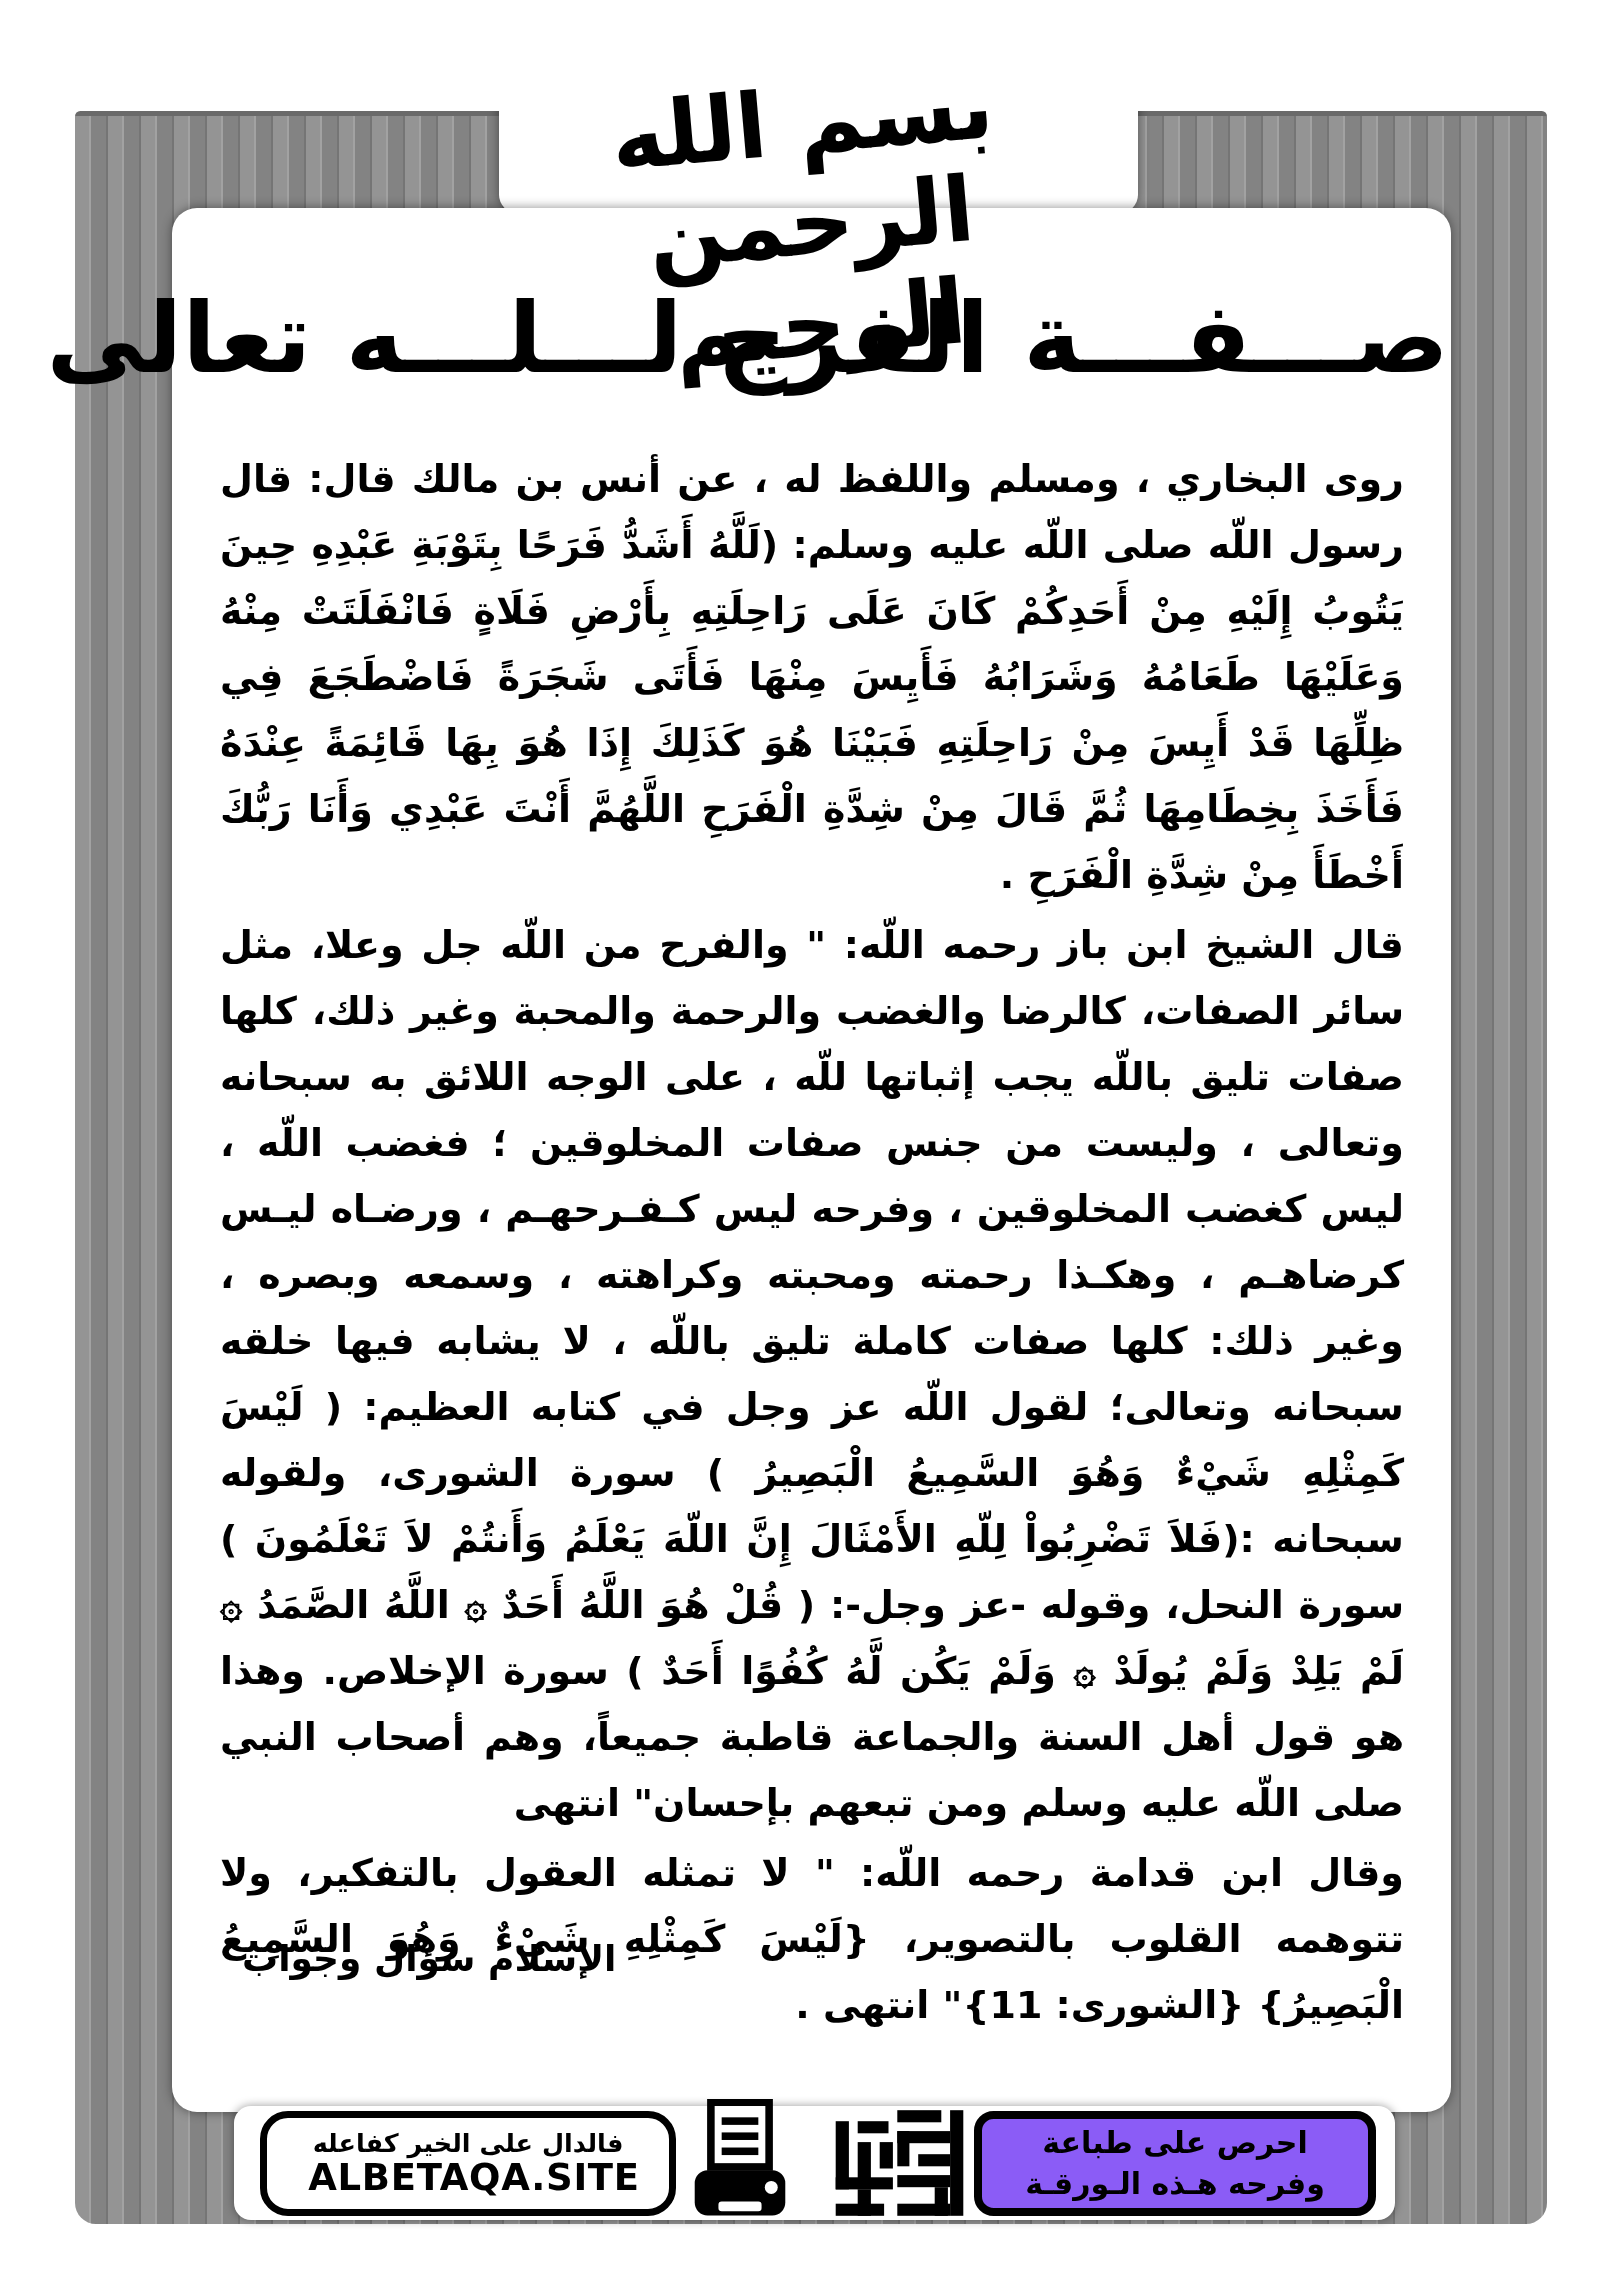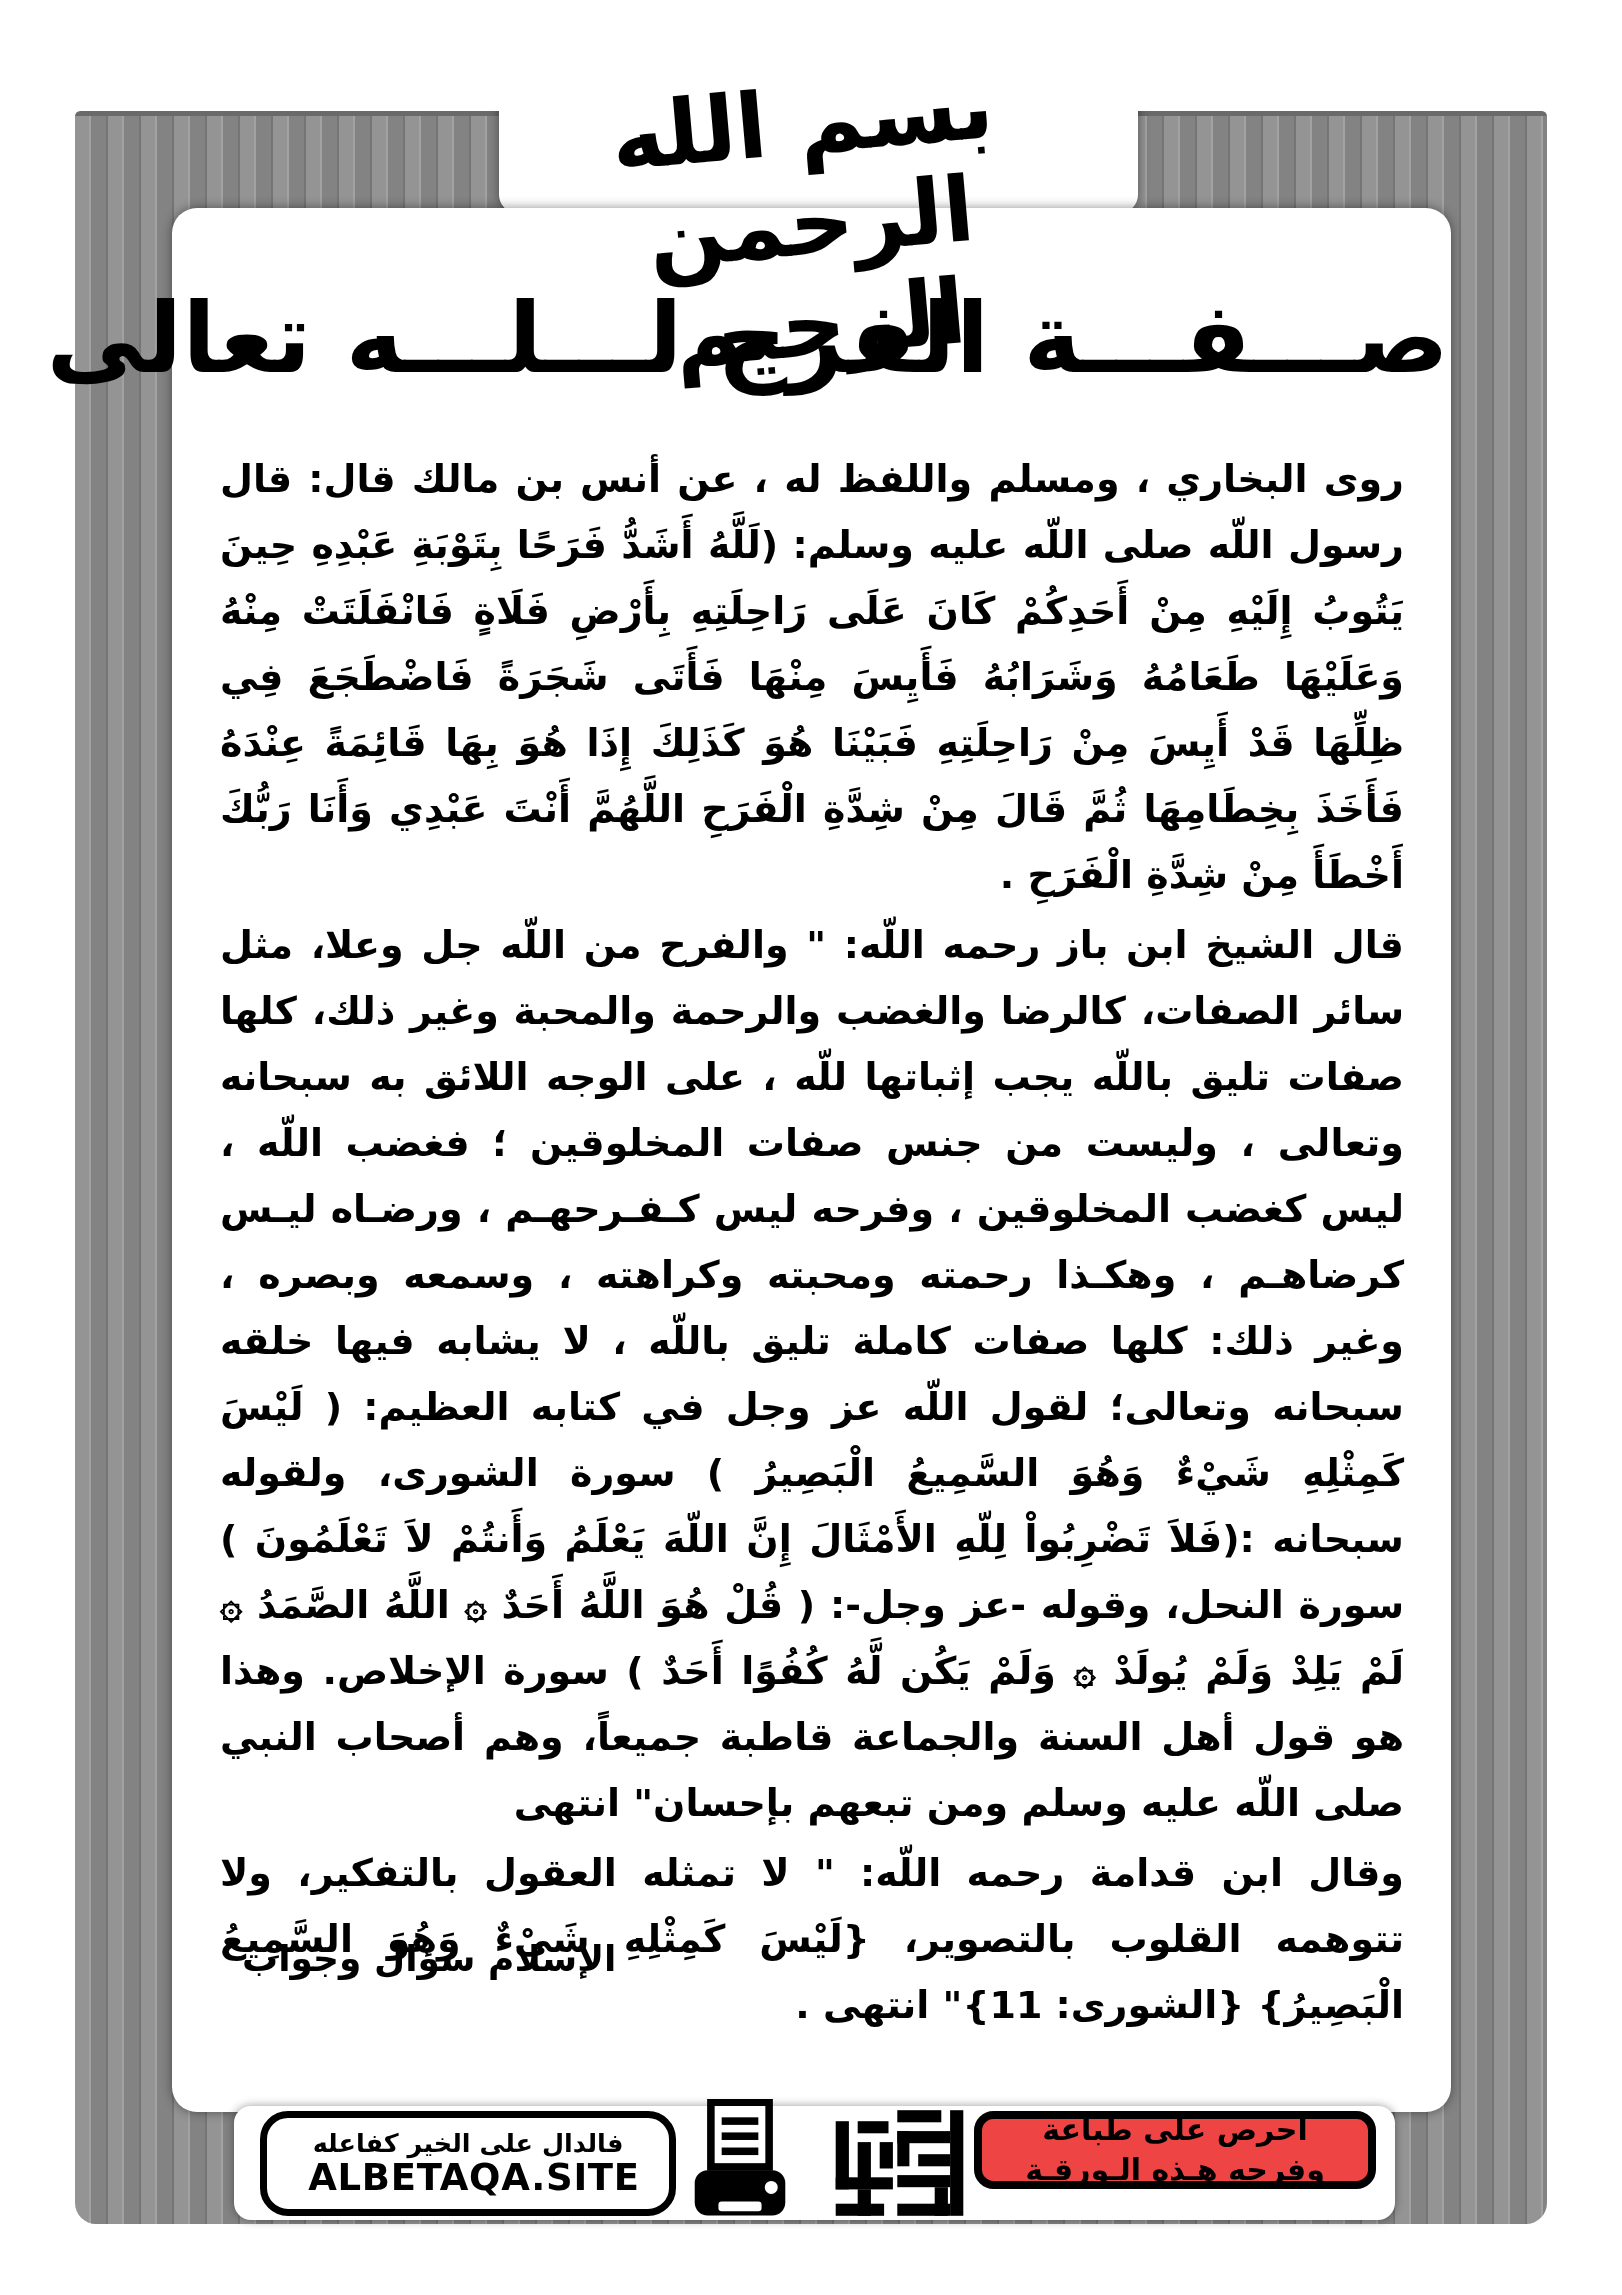--- a/index.html
+++ b/index.html
@@ -110,25 +110,25 @@
     background:#fff;
     display:flex; flex-direction:column;
     align-items:center; justify-content:center;
     z-index:6;
   }
   .site-box .ar   { direction:rtl; font-weight:bold; font-size:25.5px; line-height:1.15; }
   .site-box .latin{ font-weight:bold; font-size:37px; line-height:1.1; letter-spacing:0.7px;margin-left:12px; }
 
   .print-box {
     position:absolute; left:974px; top:2111px;
-    width:402px; height:78px;
+    width:402px; height:105px;
     box-sizing:border-box;
     border:8.5px solid #000;
     border-radius:19.6px;
-    background:#ef4444;
+    background:#8b5cf6;
     display:flex; flex-direction:column;
     align-items:center; justify-content:center;
     direction:rtl;
     z-index:6;
   }
   .print-box .l { font-weight:bold; font-size:30px; line-height:1.35; }
 
   .printer-icon {
     position:absolute; left:682px; top:2099px;
     width:116px; height:124px;

